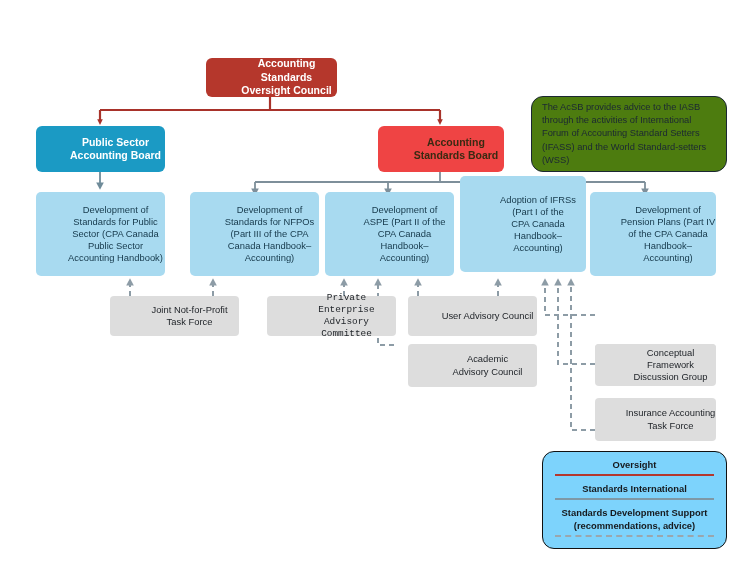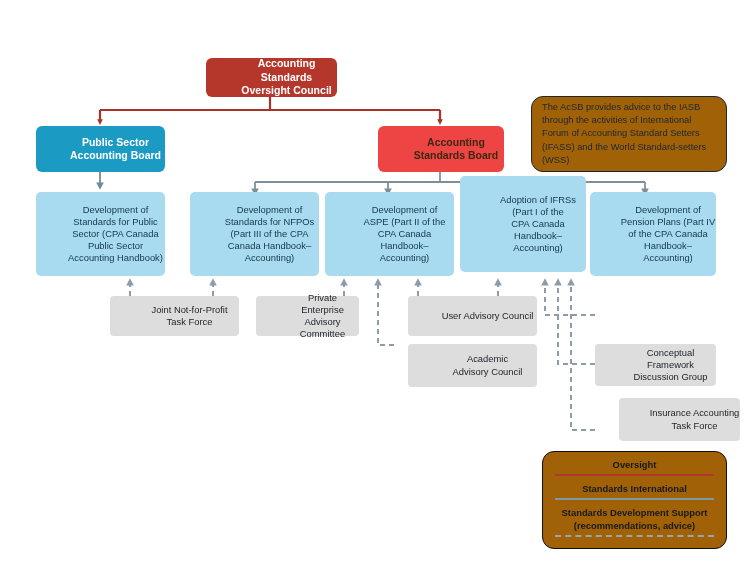--- a/index.html
+++ b/index.html
@@ -63,34 +63,34 @@
     font-size: 9.4px;
     border-radius: 5px;
   }
   .n-support {
     background: #dddddd;
     color: #22262b;
     font-size: 9.4px;
     border-radius: 4px;
   }
   .n-note {
-    background: #a16207;
+    background: #4d7c0f;
     color: #1b2733;
     font-size: 9.3px;
     border: 1.6px solid #1b2733;
     border-radius: 12px;
     text-align: left;
     justify-content: flex-end;
     padding: 6px 10px;
     line-height: 1.42;
   }
   .legend-box {
     position: absolute;
     box-sizing: border-box;
-    background: #a16207;
+    background: #7dd3fc;
     border: 1.8px solid #111111;
     border-radius: 12px;
     z-index: 2;
     padding: 7px 12px 9px 12px;
     display: flex;
     flex-direction: column;
     align-items: stretch;
   }
   .legend-label {
     font-size: 9.4px;
@@ -228,21 +228,21 @@
 Pension Plans (Part IV
 of the CPA Canada
 Handbook–Accounting)</span>
   </div>
 
   <div class="node n-support" style="left:110px; top:296px; width:129px; height:40px;">
     <span>Joint Not-for-Profit
 Task Force</span>
   </div>
 
-  <div class="node n-support" style="left:256px; top:296px; width:103px; height:40px;">
+  <div class="node n-support" style="left:267px; top:296px; width:129px; height:40px;font-family:Liberation Mono, monospace;">
     <span>Private Enterprise
 Advisory Committee</span>
   </div>
 
   <div class="node n-support" style="left:408px; top:344px; width:129px; height:43px;">
     <span>Academic
 Advisory Council</span>
   </div>
 
   <div class="node n-support" style="left:408px; top:296px; width:129px; height:40px;">
@@ -251,21 +251,21 @@
 
   <div class="node n-support" style="left:595px; top:296px; width:121px; height:40px;margin-top:48px;">
     <span>IFRS Discussion Group</span>
   </div>
 
   <div class="node n-support" style="left:595px; top:344px; width:121px; height:42px;">
     <span>Conceptual Framework
 Discussion Group</span>
   </div>
 
-  <div class="node n-support" style="left:595px; top:398px; width:121px; height:43px;margin-left:24px;">
+  <div class="node n-support" style="left:595px; top:398px; width:121px; height:43px;">
     <span>Insurance Accounting
 Task Force</span>
   </div>
 
   <div class="legend-box" style="left:542px; top:451px; width:185px; height:98px;">
     <div class="legend-label">Oversight</div>
     <div class="legend-rule"></div>
     <div class="legend-label">Standards International</div>
     <div class="legend-rule resp"></div>
     <div class="legend-label">Standards Development Support

